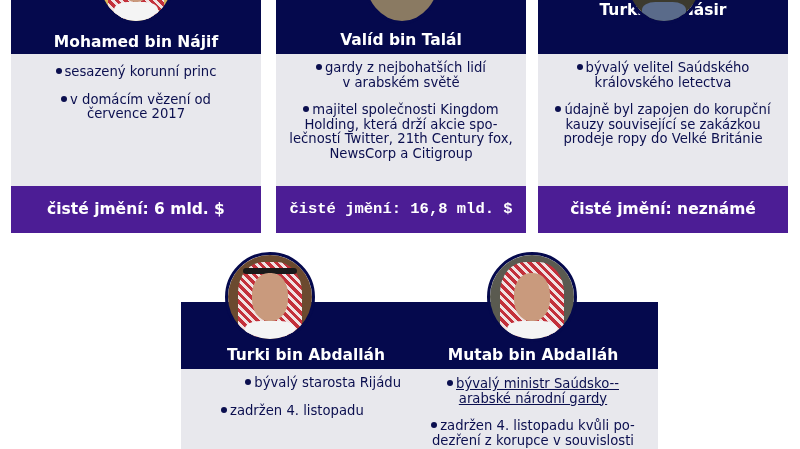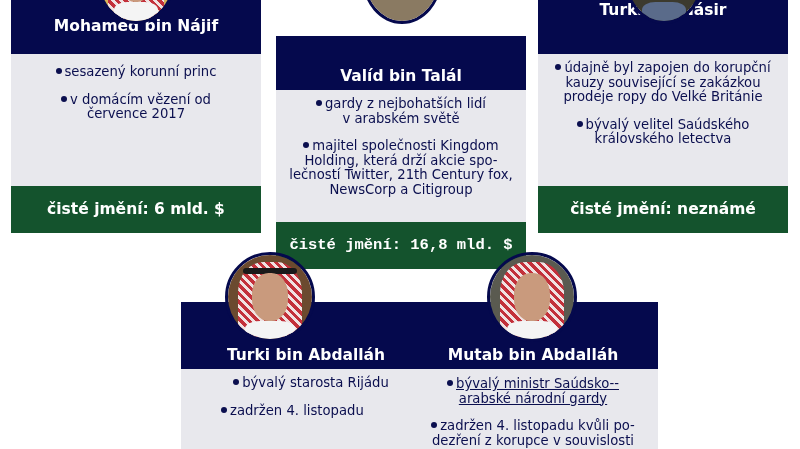--- a/index.html
+++ b/index.html
@@ -4,52 +4,52 @@
 <style>
   * { box-sizing: border-box; margin: 0; padding: 0; }
   html, body { width: 800px; height: 449px; overflow: hidden; background: #ffffff; }
   body { position: relative; font-family: "DejaVu Sans", sans-serif; color: #0b0f4f; }
   .card { position: absolute; width: 250px; }
   .card .name-bar { background: #05094d; color: #ffffff; font-weight: bold; text-align: center; font-size: 15.5px; }
   .card .body { background: #e8e8ed; text-align: center; font-size: 13.2px; line-height: 14.5px; color: #0b0f4f; }
   .card .body .item { margin-bottom: 13px; }
   .card .body .item:last-child { margin-bottom: 0; }
   .bullet { display: inline-block; width: 6px; height: 6px; border-radius: 50%; background: #0b0f4f; margin-right: 3px; vertical-align: middle; position: relative; top: -1px; }
-  .card .worth { background: #14532d; color: #ffffff; font-weight: bold; text-align: center; font-size: 15.5px; }
+  .card .worth { background: #4c1d95; color: #ffffff; font-weight: bold; text-align: center; font-size: 15.5px; }
   .photo { position: absolute; border-radius: 50%; border: 3px solid #05094d; overflow: hidden; }
   .photo .bg { position: absolute; inset: 0; }
   .photo .face { position: absolute; left: 28%; top: 22%; width: 44%; height: 56%; border-radius: 45%; background: #c99a7d; }
   .photo .ghutra { position: absolute; left: 12%; top: 8%; width: 76%; height: 90%; border-radius: 40% 40% 10% 10%;
      background: repeating-linear-gradient(45deg,#c3303a 0 3px,#f0e2e2 3px 6px); }
   .photo .thobe { position: absolute; left: 20%; top: 78%; width: 60%; height: 30%; background: #f4f4f4; border-radius: 30% 30% 0 0; }
   .photo .agal { position: absolute; left: 18%; top: 16%; width: 64%; height: 7%; background: #1a1a1a; border-radius: 4px; }
 </style>
 </head>
 <body>
 
 <div class="card" style="left:11px; top:0;">
-  <div class="name-bar" style="height:54px; padding-top:16px; line-height:20px;">
+  <div class="name-bar" style="height:54px; padding-top:32px; line-height:20px;">
     <span>Mohamed bin Nájif</span>
   </div>
   <div class="body" style="height:132px; padding:11px 22px 0;">
     <div class="item"><span class="bullet"></span><span>sesazený korunní princ</span></div>
     <div class="item" style="padding:0 16px;"><span class="bullet"></span><span>v domácím vězení od července 2017</span></div>
   </div>
   <div class="worth" style="height:47px; line-height:47px;">
     <span>čisté jmění: 6 mld. $</span>
   </div>
 </div>
 <div class="photo" style="left:96px; top:-70px; width:80px; height:94px;">
   <div class="bg" style="background:#d9b45a;"></div>
   <div class="ghutra"></div>
     <div class="face"></div>
     <div class="thobe"></div>
 </div>
 
-<div class="card" style="left:276px; top:0;margin-top:36px;">
+<div class="card" style="left:276px; top:0;">
   <div class="name-bar" style="height:54px; padding-top:30px; line-height:20px;">
     <span>Valíd bin Talál</span>
   </div>
   <div class="body" style="height:132px; padding:7px 8px 0;">
     <div class="item" style="padding:0 30px;"><span class="bullet"></span><span>gardy z nejbohatších lidí v arabském světě</span></div>
     <div class="item"><span class="bullet"></span><span>majitel společnosti Kingdom Holding, která drží akcie spo-lečností Twitter, 21th Century fox, NewsCorp a Citigroup</span></div>
   </div>
   <div class="worth" style="height:47px; line-height:47px;font-family:Liberation Mono, monospace;">
     <span>čisté jmění: 16,8 mld. $</span>
   </div>
@@ -57,39 +57,39 @@
 <div class="photo" style="left:362px; top:-70px; width:80px; height:94px;">
   <div class="bg" style="background:#8a7a62;"></div>
 
 </div>
 
 <div class="card" style="left:538px; top:0;">
   <div class="name-bar" style="height:54px; line-height:20px;">
     <span>Turki bin Násir</span>
   </div>
   <div class="body" style="height:132px; padding:7px 12px 0;">
+    <div class="item" style="padding:0 18px;"><span class="bullet"></span><span>bývalý velitel Saúdského královského letectva</span></div>
     <div class="item"><span class="bullet"></span><span>údajně byl zapojen do korupční kauzy související se zakázkou prodeje ropy do Velké Británie</span></div>
-    <div class="item" style="padding:0 18px;"><span class="bullet"></span><span>bývalý velitel Saúdského královského letectva</span></div>
   </div>
   <div class="worth" style="height:47px; line-height:47px;">
     <span>čisté jmění: neznámé</span>
   </div>
 </div>
 <div class="photo" style="left:624px; top:-70px; width:80px; height:94px;">
   <div class="bg" style="background:#3c3a2e;"></div>
 
   <div class="thobe" style="background:#5a6b8a;"></div>
 </div>
 
 <div class="card" style="left:145px; top:302px;margin-left:36px;">
   <div class="name-bar" style="height:67px; padding-top:43px; line-height:20px;">
     <span>Turki bin Abdalláh</span>
   </div>
   <div class="body" style="height:80px; padding:7px 30px 0;">
-    <div class="item" style="text-align:center; padding-left:10px;"><span class="bullet"></span><span>bývalý starosta Rijádu</span></div>
+    <div class="item" style="text-align:right; padding-left:10px;"><span class="bullet"></span><span>bývalý starosta Rijádu</span></div>
     <div class="item" style="text-align:left; padding-left:10px;"><span class="bullet"></span><span>zadržen 4. listopadu</span></div>
   </div>
 </div>
 <div class="photo" style="left:225px; top:252px; width:90px; height:90px;">
   <div class="bg" style="background:#6b4a2f;"></div>
   <div class="ghutra"></div>
     <div class="agal"></div>
     <div class="face"></div>
     <div class="thobe"></div>
 </div>

